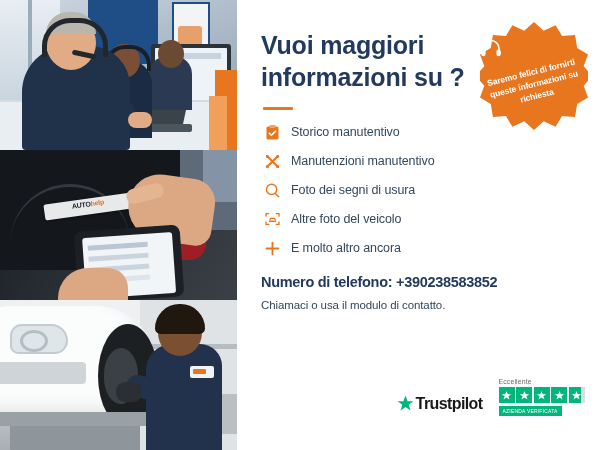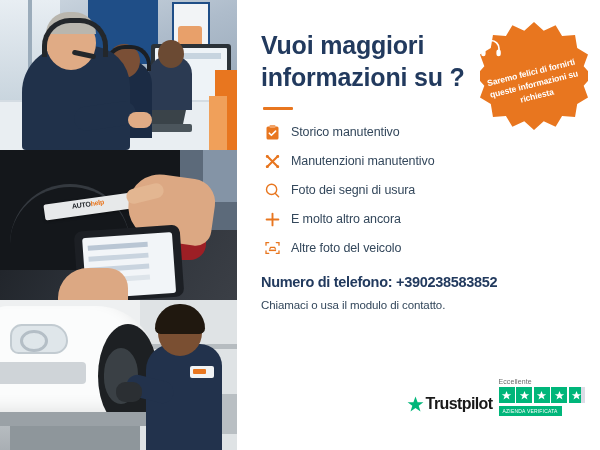--- a/index.html
+++ b/index.html
@@ -103,21 +103,21 @@
   
   .badge-wrap{position:absolute;right:12px;top:22px;width:108px;height:108px;}
   .starburst{position:absolute;inset:0;background:#e8761f;
      clip-path:polygon(50% 0%,59% 8%,70% 3%,76% 13%,88% 12%,90% 24%,100% 30%,96% 41%,104% 50%,96% 59%,100% 70%,90% 76%,88% 88%,76% 87%,70% 97%,59% 92%,50% 100%,41% 92%,30% 97%,24% 87%,12% 88%,10% 76%,0% 70%,4% 59%,-4% 50%,4% 41%,0% 30%,10% 24%,12% 12%,24% 13%,30% 3%,41% 8%);}
   .badge-ico{position:absolute;left:0;right:0;top:17px;text-align:center;color:#fff;}
   .badge-txt{position:absolute;left:0;right:0;top:44px;text-align:center;color:#fff;
     font-size:8.5px;font-weight:bold;line-height:1.42;transform:rotate(-14deg);letter-spacing:-.1px;}
 
   
   .tp{position:absolute;right:14px;bottom:34px;display:flex;align-items:flex-end;}
-  .tp-logo{display:flex;align-items:center;margin-right:6px;padding-bottom:3px;}
+  .tp-logo{display:flex;margin-right:16px;padding-bottom:3px;}
   .tp-name{font-size:16px;font-weight:bold;color:#191919;letter-spacing:-.6px;margin-left:2px;}
   .tp-right{display:flex;flex-direction:column;align-items:flex-start;}
   .tp-label{font-size:7px;color:#6b6b6b;margin-bottom:2px;letter-spacing:.1px;}
   .tp-stars{display:flex;}
   .tp-stars span{width:16px;height:16px;background:#00b67a;margin-right:1.5px;display:flex;align-items:center;justify-content:center;}
   .tp-stars span.last{background:linear-gradient(90deg,#00b67a 72%,#dcdce6 72%);}
   .tp-verified{margin-top:3px;background:#00b67a;color:#fff;font-size:5px;padding:2px 4px;letter-spacing:.2px;white-space:nowrap;}
   svg{display:block;}
 </style>
 </head>
@@ -229,35 +229,35 @@
         <span class="ficon">
           <svg width="15" height="15" viewBox="0 0 15 15">
               <circle cx="6.6" cy="6.4" r="5.1" stroke="#e8761f" stroke-width="1.4" fill="none"></circle>
               <path d="M10.4 10.4l3.2 3.4" stroke="#e8761f" stroke-width="1.4" stroke-linecap="round"></path>
             </svg>
         </span>
         <span class="ftext">Foto dei segni di usura</span>
       </li>
       <li>
         <span class="ficon">
-          <svg width="15" height="15" viewBox="0 0 15 15">
-              <path d="M7.5 1.6v11.8M1.6 7.5h11.8" stroke="#e8761f" stroke-width="1.9" stroke-linecap="round"></path>
-            </svg>
-        </span>
-        <span class="ftext">E molto altro ancora</span>
-      </li>
-      <li>
-        <span class="ficon">
           <svg width="15" height="14" viewBox="0 0 15 14">
               <path d="M1 4.2V1.6h2.7M11.3 1.6H14v2.6M14 9.8v2.6h-2.7M3.7 12.4H1V9.8" stroke="#e8761f" stroke-width="1.3" fill="none" stroke-linecap="round"></path>
               <path d="M3.9 8.6h7.2v1.5H3.9z" fill="#e8761f"></path>
               <path d="M4.6 8.6l1-2.3h4l1 2.3" fill="none" stroke="#e8761f" stroke-width="1.2" stroke-linejoin="round"></path>
             </svg>
         </span>
         <span class="ftext">Altre foto del veicolo</span>
+      </li>
+      <li>
+        <span class="ficon">
+          <svg width="15" height="15" viewBox="0 0 15 15">
+              <path d="M7.5 1.6v11.8M1.6 7.5h11.8" stroke="#e8761f" stroke-width="1.9" stroke-linecap="round"></path>
+            </svg>
+        </span>
+        <span class="ftext">E molto altro ancora</span>
       </li>
     </ul>
 
     <div class="phone">
       <span>Numero di telefono:</span>
       <span>+390238583852</span>
     </div>
 
     <div class="sub">
       <div>Chiamaci o usa il modulo di contatto.</div>

